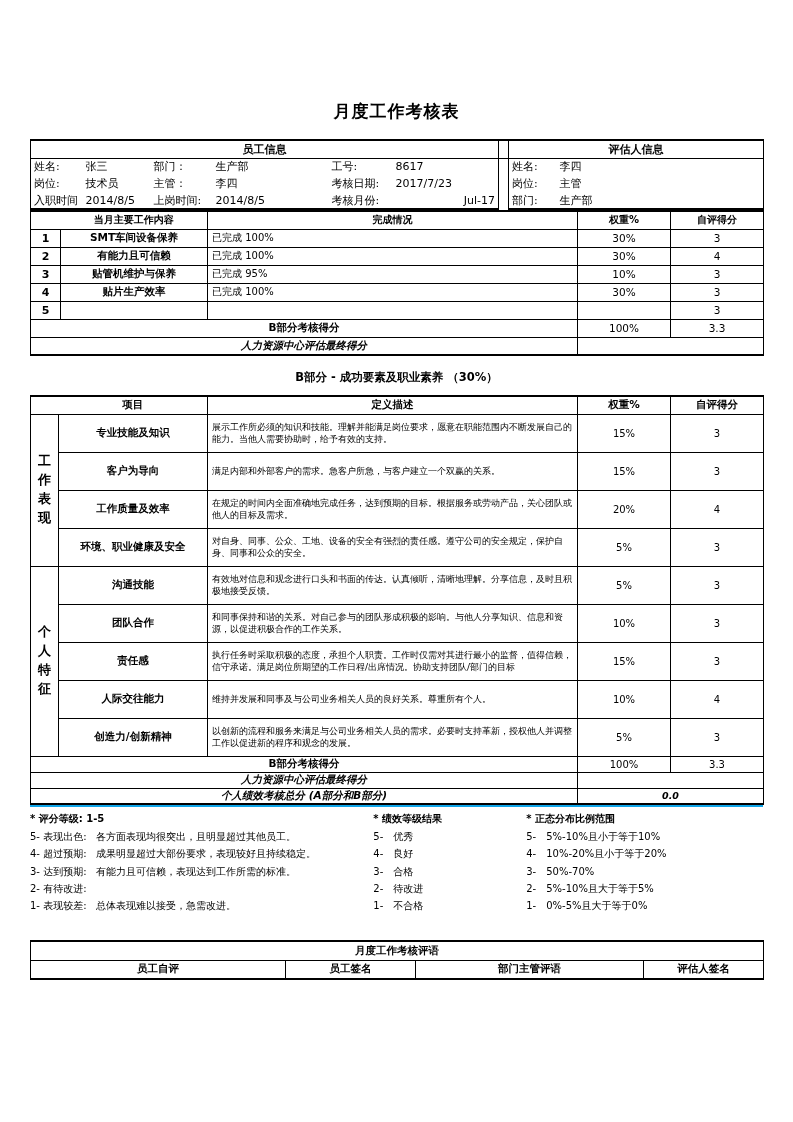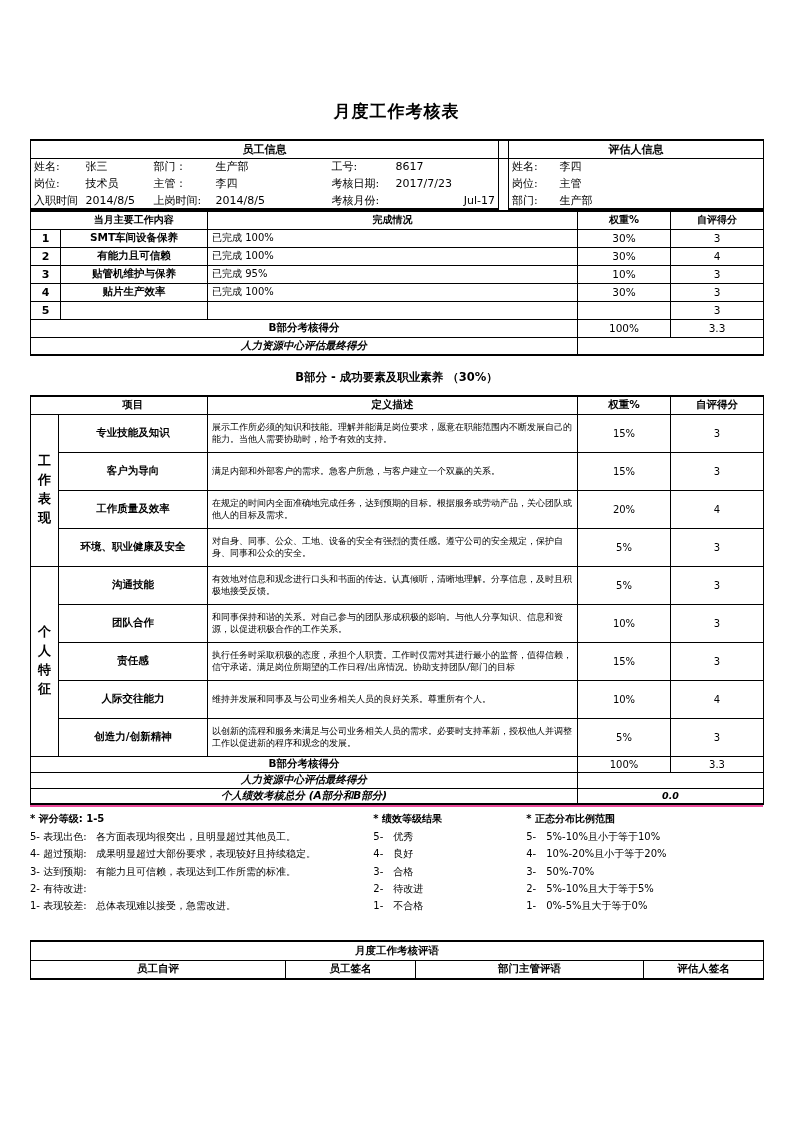--- a/index.html
+++ b/index.html
@@ -99,21 +99,21 @@
   .pb .wt, .pb .sc { text-align: center; font-size: 10px; }
   .pb .totrow { font-weight: bold; text-align: center; font-size: 10.5px; }
   .pb .hrrow { font-weight: bold; font-style: italic; text-align: center; font-size: 10.5px; }
   .pb .grand { font-weight: bold; font-style: italic; text-align: center; font-size: 10.5px; }
   .rowsep td { border-top: 1px solid #d9d9d9; }
 
   
   .legend {
     width: 733px;
     display: flex;
-    border-top: 2px solid #ec4899;
+    border-top: 2px solid #0ea5e9;
     padding-top: 3px;
     margin-top: 0px;
   }
   .legend-col { font-size: 10px; line-height: 1.72; }
   .lc1 { width: 348px; }
   .lc2 { width: 155px; }
   .lc3 { width: 240px; white-space: nowrap; }
   .legend h4 {
     margin: 0 0 1px 0;
     font-size: 10px;

